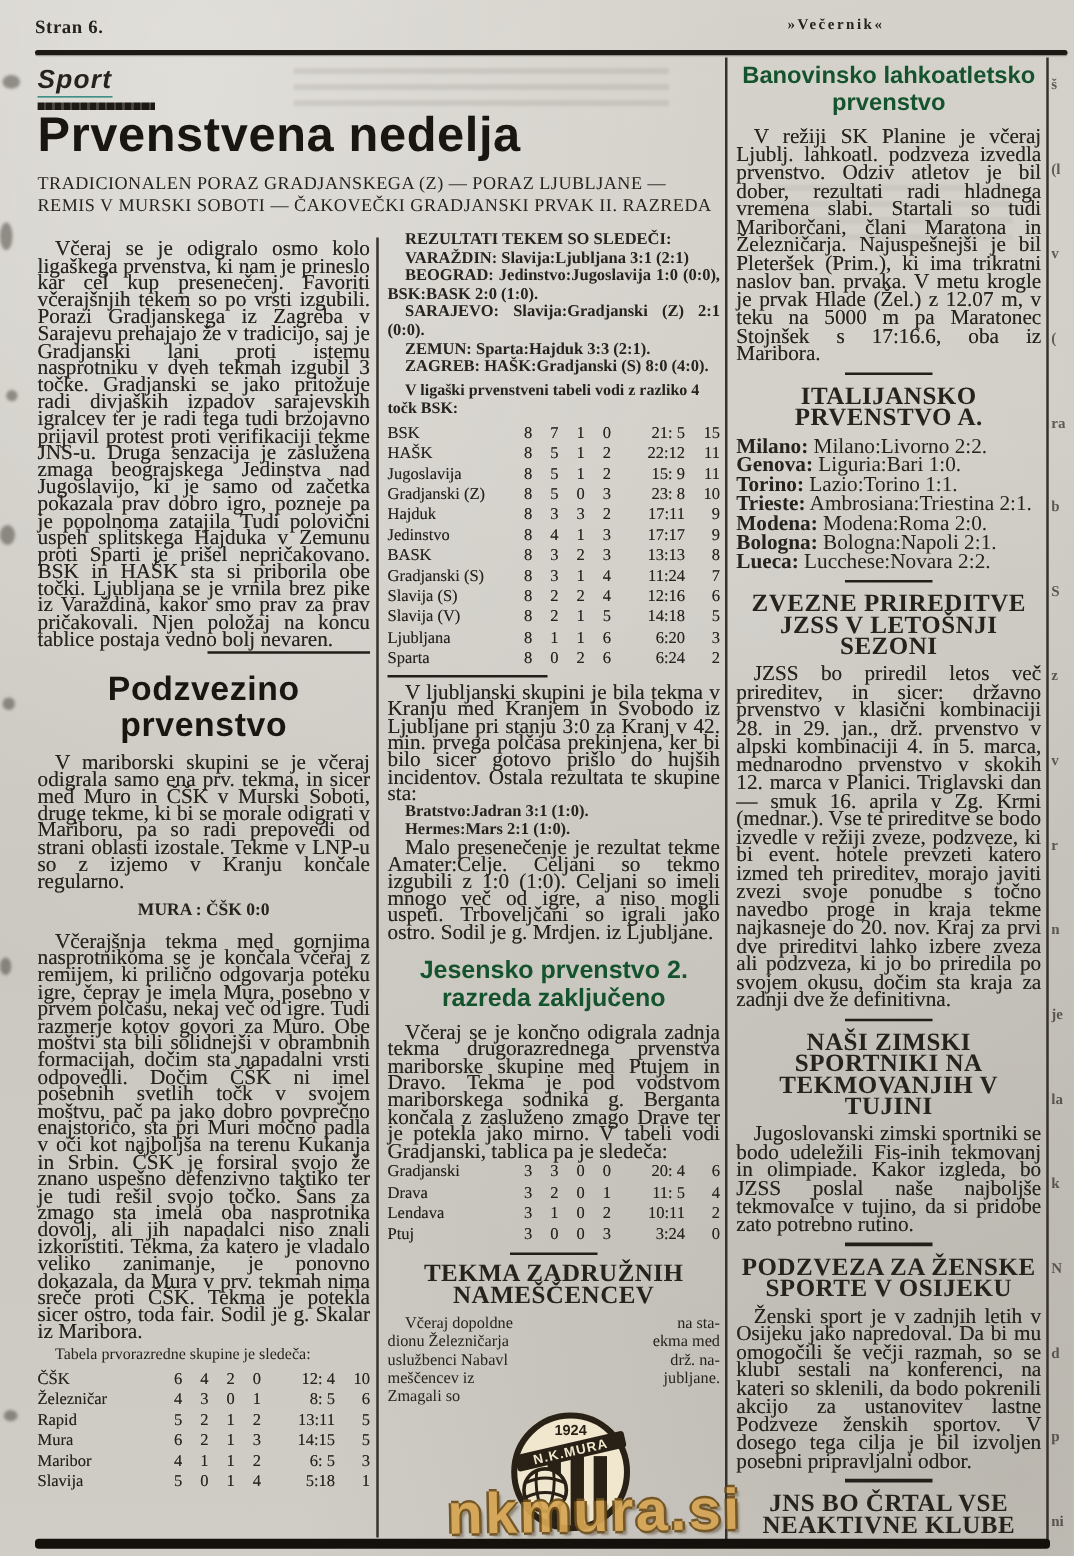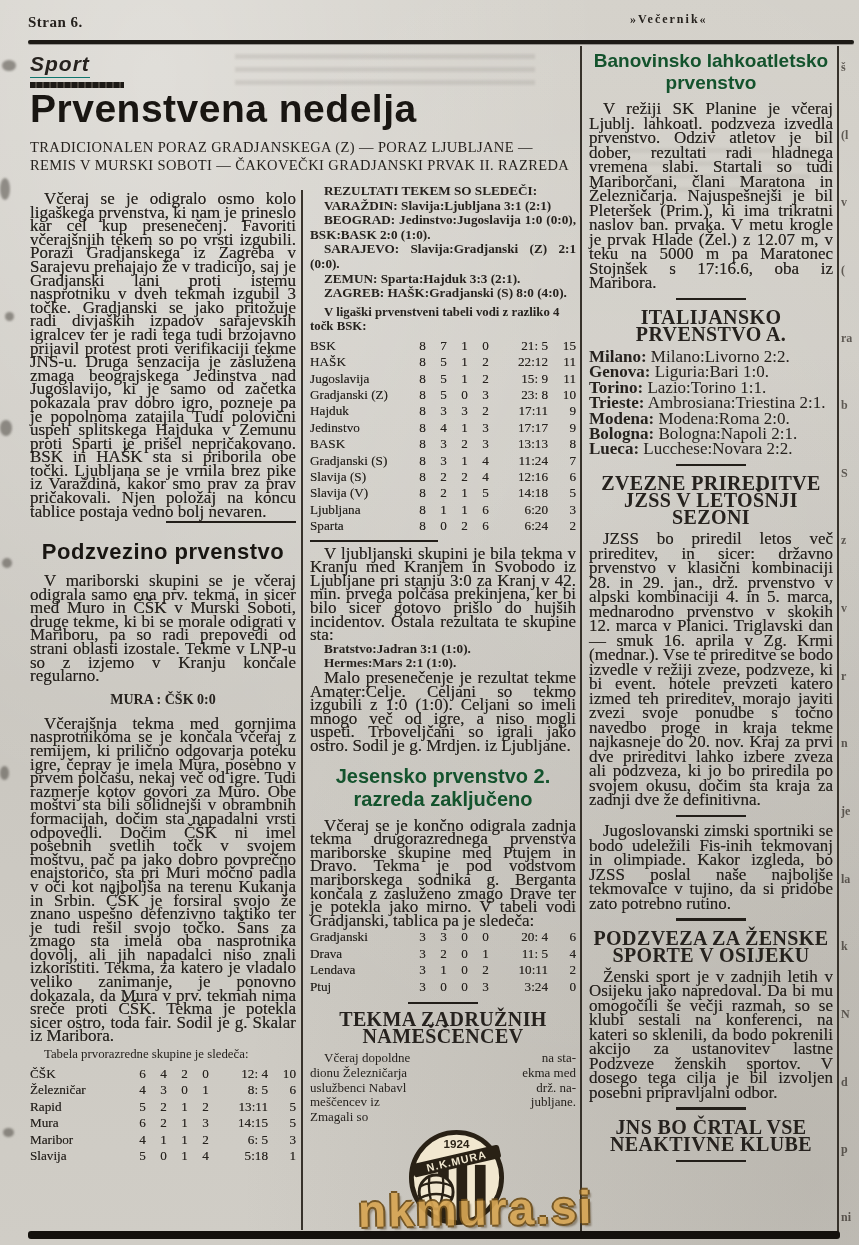--- a/index.html
+++ b/index.html
@@ -38,21 +38,21 @@
   .vr-edge{left:837px;top:46px;height:1186px;}
   .bottom-rule{left:28px;top:1231px;width:812px;height:8px;background:#14110d;border-radius:3px;}
   
   .p{font-size:17px;line-height:13.6px;text-align:justify;text-indent:14px;margin:0;
      text-shadow:0 0 .5px rgba(32,27,22,.55);}
   .p.loose{line-height:14.5px;}
   .bold{font-weight:bold;}
   .res{font-size:13.2px;line-height:14.6px;font-weight:bold;text-indent:14px;margin:0;text-align:justify;}
   .ires{font-size:17px;line-height:15.4px;margin:0;}
   .ires .city{font-weight:bold;}
-  .h-sans-lg{font-family:"Liberation Sans",sans-serif;font-weight:bold;font-size:22px;line-height:29px;text-align:center;margin:14px 0 8px;color:#191612;letter-spacing:.5px;}
+  .h-sans-lg{font-family:"Liberation Sans",sans-serif;font-weight:bold;font-size:27px;line-height:29px;text-align:center;margin:14px 0 8px;color:#191612;letter-spacing:.5px;}
   .h-sans-md{font-family:"Liberation Sans",sans-serif;font-weight:bold;font-size:20px;line-height:23px;text-align:center;margin:12px 0 8px;color:#14532d;}
   .h-caps{font-weight:bold;font-size:20px;line-height:17px;text-align:center;letter-spacing:.4px;margin:9px 4px 6px;}
   .h-match{font-weight:bold;font-size:14px;text-align:center;margin:9px 0;}
   .table-intro{font-size:12.8px;line-height:14px;text-indent:14px;margin:4px 0 5px;}
   
   .ntable{margin:2px 0;}
   .trow{display:flex;font-weight:normal;font-size:13.2px;line-height:16.4px;text-shadow:0 0 .4px rgba(32,27,22,.5);}
   .trow .name{flex:0 0 102px;white-space:nowrap;}
   .trow .n{flex:0 0 21px;text-align:center;}
   .trow .goals{flex:0 0 52px;text-align:right;}
@@ -370,20 +370,21 @@
     <p class="ires"><span class="city">Genova:</span> Liguria:Bari 1:0.</p>
     <p class="ires"><span class="city">Torino:</span> Lazio:Torino 1:1.</p>
     <p class="ires"><span class="city">Trieste:</span> Ambrosiana:Triestina 2:1.</p>
     <p class="ires"><span class="city">Modena:</span> Modena:Roma 2:0.</p>
     <p class="ires"><span class="city">Bologna:</span> Bologna:Napoli 2:1.</p>
     <p class="ires"><span class="city">Lueca:</span> Lucchese:Novara 2:2.</p>
     <div class="rule-c"></div>
     <div class="h-caps">ZVEZNE PRIREDITVE JZSS V LETOŠNJI SEZONI</div>
     <p class="p loose">JZSS bo priredil letos več prireditev, in sicer: državno prvenstvo v klasični kombinaciji 28. in 29. jan., drž. prvenstvo v alpski kombinaciji 4. in 5. marca, mednarodno prvenstvo v skokih 12. marca v Planici. Triglavski dan — smuk 16. aprila v Zg. Krmi (mednar.). Vse te prireditve se bodo izvedle v režiji zveze, podzveze, ki bi event. hotele prevzeti katero izmed teh prireditev, morajo javiti zvezi svoje ponudbe s točno navedbo proge in kraja tekme najkasneje do 20. nov. Kraj za prvi dve prireditvi lahko izbere zveza ali podzveza, ki jo bo priredila po svojem okusu, dočim sta kraja za zadnji dve že definitivna.</p>
     <div class="rule-c"></div>
+    <div class="h-caps">NAŠI ZIMSKI SPORTNIKI NA TEKMOVANJIH V TUJINI</div>
     <p class="p loose">Jugoslovanski zimski sportniki se bodo udeležili Fis-inih tekmovanj in olimpiade. Kakor izgleda, bo JZSS poslal naše najboljše tekmovalce v tujino, da si pridobe zato potrebno rutino.</p>
     <div class="rule-c"></div>
     <div class="h-caps">PODZVEZA ZA ŽENSKE SPORTE V OSIJEKU</div>
     <p class="p loose">Ženski sport je v zadnjih letih v Osijeku jako napredoval. Da bi mu omogočili še večji razmah, so se klubi sestali na konferenci, na kateri so sklenili, da bodo pokrenili akcijo za ustanovitev lastne Podzveze ženskih sportov. V dosego tega cilja je bil izvoljen posebni pripravljalni odbor.</p>
     <div class="rule-c"></div>
     <div class="h-caps">JNS BO ČRTAL VSE NEAKTIVNE KLUBE</div>
     <div class="rule-c"></div>
   </div>
 
 <div class="abs edge-frags">

